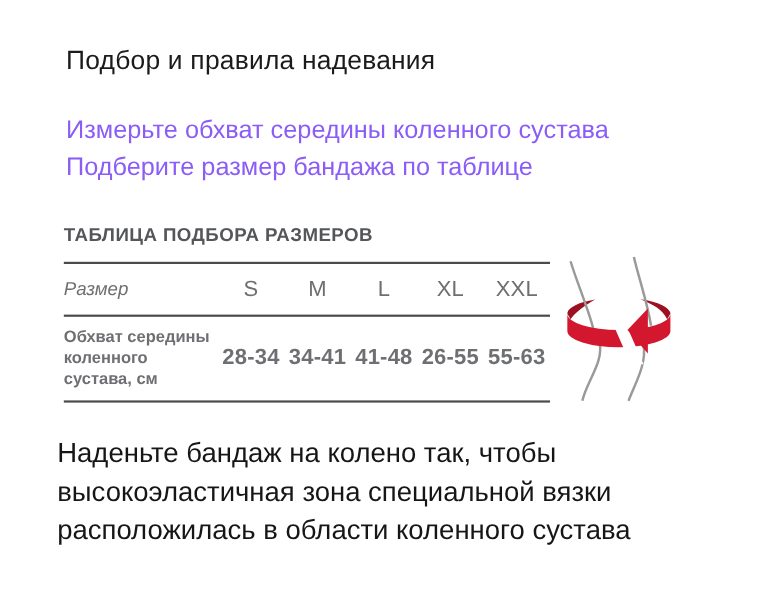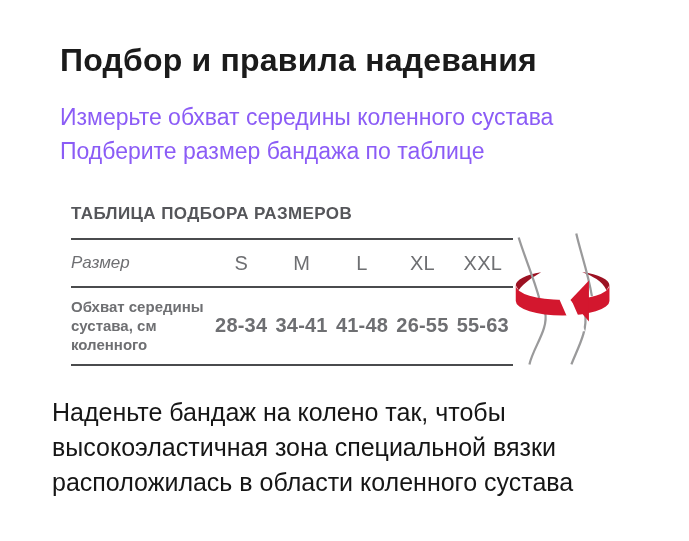--- a/index.html
+++ b/index.html
@@ -7,32 +7,32 @@
     width: 689px; height: 541px;
     background: #ffffff;
     font-family: "Liberation Sans", sans-serif;
     color: #1b1b1b;
     overflow: hidden;
   }
   .canvas { position: relative; width: 689px; height: 541px; background: #ffffff; }
 
   .page-title {
     position: absolute; left: 60px; top: 42px;
-    margin: 0; font-size: 32px; font-weight: 700; color: #1b1b1b;
+    margin: 0; font-size: 24px; font-weight: 400; color: #1b1b1b;
     letter-spacing: 0.2px; white-space: nowrap;
   }
 
   .intro {
     position: absolute; left: 60px; top: 100px;
     margin: 0; font-size: 23px; line-height: 34px; color: #8b5cf6;
     white-space: nowrap;
   }
   .intro .line { display: block; }
 
-  .table-block { position: absolute; left: 71px; top: 204px; width: 442px; }
+  .table-block { position: absolute; left: 58px; top: 204px; width: 442px; }
   .table-heading {
     margin: 0 0 14px 0;
     font-size: 17px; font-weight: 700; color: #55565a;
     letter-spacing: 0.4px; white-space: nowrap;
   }
   .size-table {
     border-top: 2px solid #4a4b4d;
     border-bottom: 2px solid #4a4b4d;
   }
   .size-table .row {
@@ -77,22 +77,22 @@
         <div class="cell row-label">Размер</div>
         <div class="cell val">S</div>
         <div class="cell val">M</div>
         <div class="cell val">L</div>
         <div class="cell val">XL</div>
         <div class="cell val">XXL</div>
       </div>
       <div class="row row-values">
         <div class="cell multiline">
           <span>Обхват середины</span>
+          <span>коленного</span>
           <span>сустава, см</span>
-          <span>коленного</span>
         </div>
         <div class="cell val">28-34</div>
         <div class="cell val">34-41</div>
         <div class="cell val">41-48</div>
         <div class="cell val">26-55</div>
         <div class="cell val">55-63</div>
       </div>
     </div>
   </section>
 

